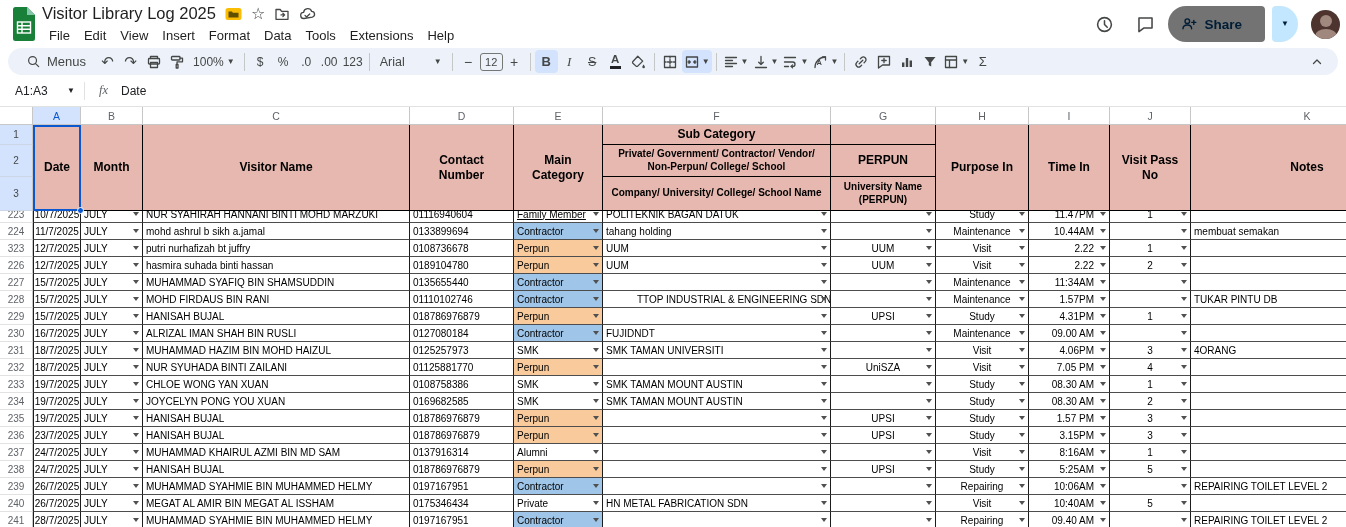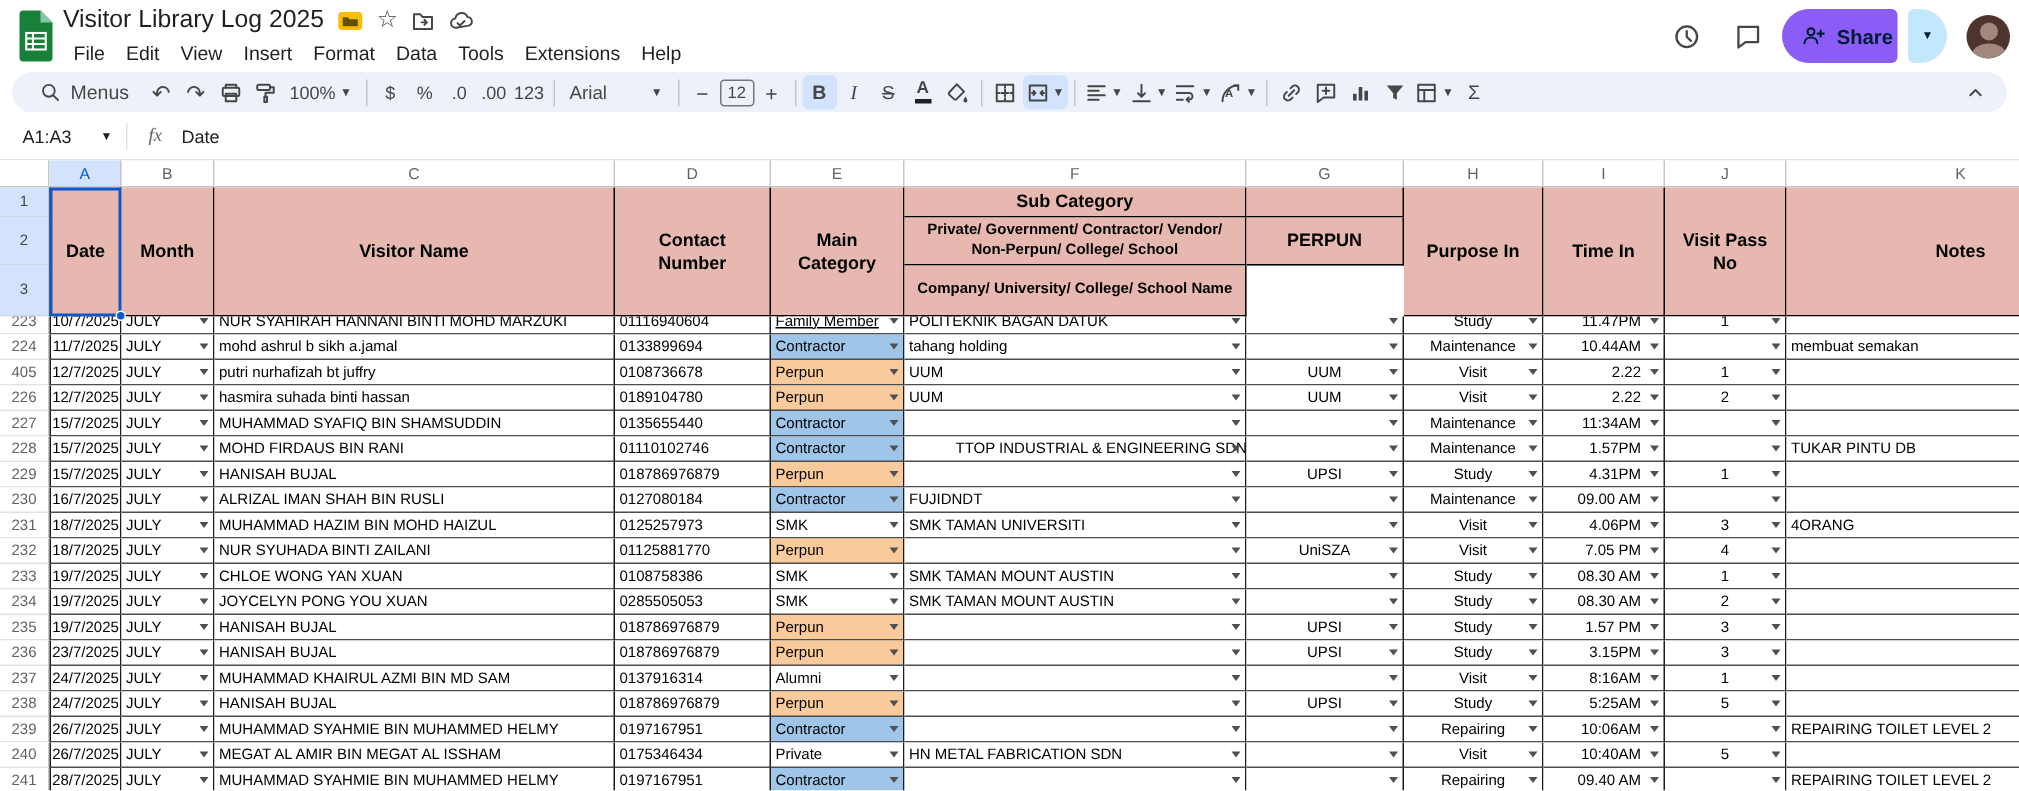--- a/index.html
+++ b/index.html
@@ -12,23 +12,23 @@
   .logo{position:absolute;left:11px;top:6px;cursor:pointer}
   .title-wrap{position:absolute;left:42px;top:2px}
   .title-row{display:flex;align-items:center;gap:9px;height:23px}
   .doc-title{font-size:16.5px;color:#1f1f1f;white-space:nowrap}
   .ticon{display:flex;align-items:center;justify-content:center;color:#444746}
   .star{font-size:16px;line-height:1;color:#444746}
   .menu-bar{display:flex;margin-top:1px}
   .menu-item{font-size:13px;color:#1f1f1f;padding:2px 7px;border-radius:4px;cursor:pointer;white-space:nowrap}
   .top-right{position:absolute;right:6px;top:6px;display:flex;align-items:center;gap:5px}
   .icon-btn{width:36px;height:36px;border-radius:50%;display:flex;align-items:center;justify-content:center;cursor:pointer}
-  .share-btn{height:36px;border:none;background:#8b5cf6;color:#001d35;font-family:inherit;
+  .share-btn{height:36px;border:none;background:#737373;color:#001d35;font-family:inherit;
     font-size:13.5px;font-weight:700;display:flex;align-items:center;gap:7px;
-    padding:0 3px 0 13px;border-radius:18px 4px 4px 18px;cursor:pointer}
+    padding:0 23px 0 13px;border-radius:18px 4px 4px 18px;cursor:pointer}
   .share-dd{height:36px;width:26px;border:none;background:#c2e7ff;color:#001d35;
     border-radius:4px 18px 18px 4px;margin-left:2px;display:flex;align-items:center;justify-content:center;cursor:pointer}
   .ddg{font-size:8px;line-height:1}
   .avatar{width:29px;height:29px;border-radius:50%;background:#4e342e;position:relative;overflow:hidden;margin-left:8px;cursor:pointer}
   .avatar::before{content:"";position:absolute;top:5px;left:8.5px;width:12px;height:12px;border-radius:50%;background:#a1887f}
   .avatar::after{content:"";position:absolute;top:19px;left:3.5px;width:22px;height:14px;border-radius:50%;background:#a1887f}
 
   
   .toolbar{position:absolute;top:48px;left:8px;right:8px;height:27px;background:#edf2fa;border-radius:14px;
     display:flex;align-items:center;padding:0 8px;color:#444746;font-size:12px}
@@ -359,20 +359,21 @@
     <div class="hcell first selected" style="left:33px;top:0;width:48px;height:86px">Date</div>
     <div class="hcell" style="left:81px;top:0;width:62px;height:86px">Month</div>
     <div class="hcell" style="left:143px;top:0;width:267px;height:86px">Visitor Name</div>
     <div class="hcell" style="left:410px;top:0;width:104px;height:86px;padding:0 18px">Contact Number</div>
     <div class="hcell" style="left:514px;top:0;width:89px;height:86px;padding:0 12px">Main Category</div>
     <div class="hcell" style="left:603px;top:0;width:228px;height:20px">Sub Category</div>
     <div class="hcell small" style="left:603px;top:20px;width:228px;height:32px">Private/ Government/ Contractor/ Vendor/ Non-Perpun/ College/ School</div>
     <div class="hcell small" style="left:603px;top:52px;width:228px;height:34px">Company/ University/ College/ School Name</div>
     <div class="hcell" style="left:831px;top:0;width:105px;height:20px"></div>
     <div class="hcell" style="left:831px;top:20px;width:105px;height:32px">PERPUN</div>
+    <div class="hcell small" style="left:831px;top:52px;width:105px;height:34px">University Name (PERPUN)</div>
     <div class="hcell" style="left:936px;top:0;width:93px;height:86px">Purpose In</div>
     <div class="hcell" style="left:1029px;top:0;width:81px;height:86px">Time In</div>
     <div class="hcell" style="left:1110px;top:0;width:81px;height:86px;padding:0 10px">Visit Pass No</div>
     <div class="hcell" style="left:1191px;top:0;width:233px;height:86px">Notes</div>
     <div class="fill-handle"></div>
   </div>
 
   <div class="grid-body">
       <div class="drow clip">
         <div class="rownum">223</div>
@@ -454,21 +455,21 @@
         </div>
         <div class="dcell a-center" style="width: 81px; flex: 0 0 81px;">
           <span class="ctext"></span>
           <span class="dd-tri"></span>
         </div>
         <div class="dcell a-left" style="width: 233px; flex: 0 0 233px;">
           <span class="ctext">membuat semakan</span>
         </div>
       </div>
       <div class="drow">
-        <div class="rownum">405</div>
+        <div class="rownum">323</div>
         <div class="dcell a-center first" style="width: 48px; flex: 0 0 48px;">
           <span class="ctext">12/7/2025</span>
         </div>
         <div class="dcell a-left" style="width: 62px; flex: 0 0 62px;">
           <span class="ctext">JULY</span>
           <span class="dd-tri"></span>
         </div>
         <div class="dcell a-left" style="width: 267px; flex: 0 0 267px;">
           <span class="ctext">putri nurhafizah bt juffry</span>
         </div>
@@ -853,21 +854,21 @@
           <span class="ctext">19/7/2025</span>
         </div>
         <div class="dcell a-left" style="width: 62px; flex: 0 0 62px;">
           <span class="ctext">JULY</span>
           <span class="dd-tri"></span>
         </div>
         <div class="dcell a-left" style="width: 267px; flex: 0 0 267px;">
           <span class="ctext">JOYCELYN PONG YOU XUAN</span>
         </div>
         <div class="dcell a-left" style="width: 104px; flex: 0 0 104px;">
-          <span class="ctext">0285505053</span>
+          <span class="ctext">0169682585</span>
         </div>
         <div class="dcell a-left" style="width: 89px; flex: 0 0 89px;">
           <span class="ctext">SMK</span>
           <span class="dd-tri"></span>
         </div>
         <div class="dcell a-left" style="width: 228px; flex: 0 0 228px;">
           <span class="ctext">SMK TAMAN MOUNT AUSTIN</span>
           <span class="dd-tri"></span>
         </div>
         <div class="dcell a-center" style="width: 105px; flex: 0 0 105px;">

